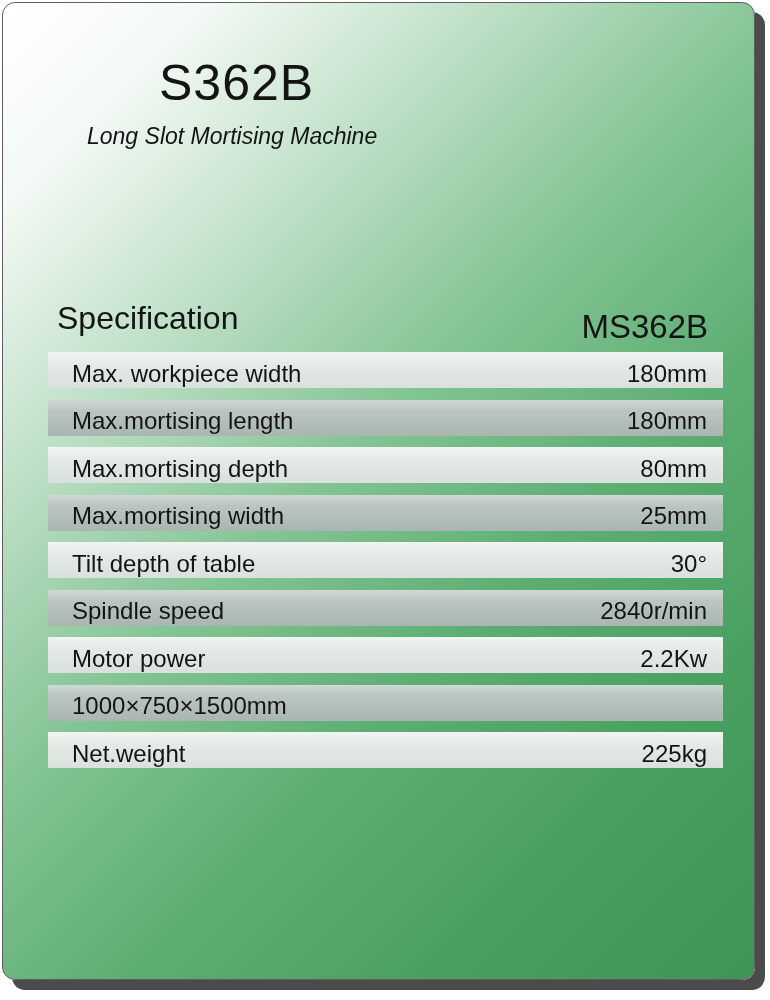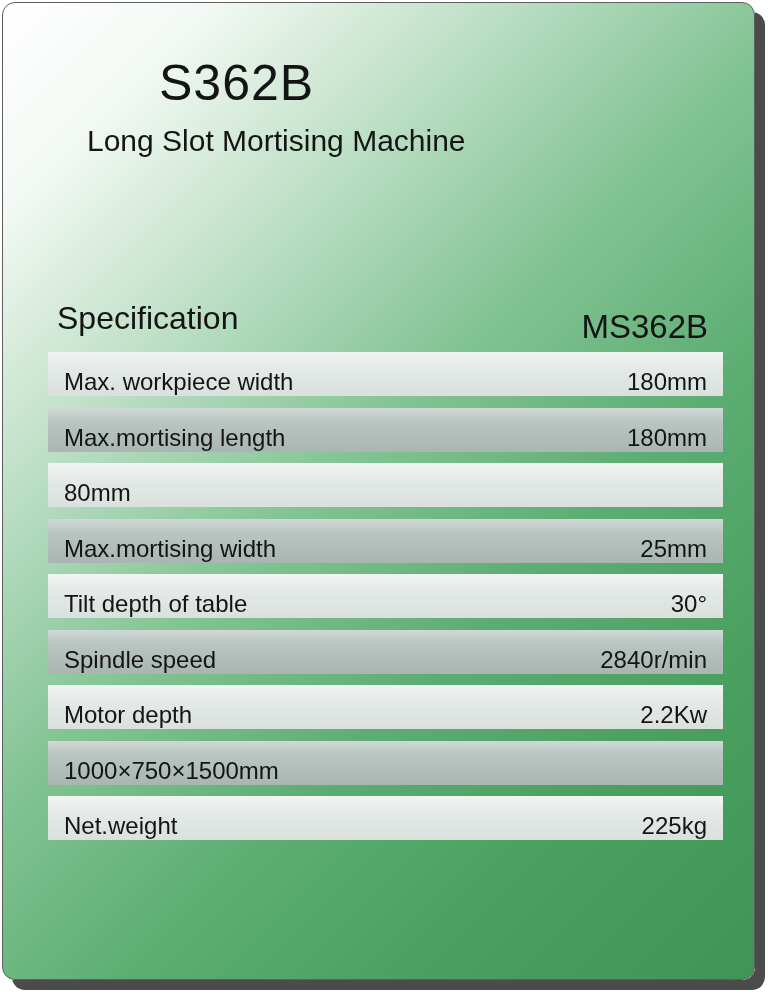--- a/index.html
+++ b/index.html
@@ -43,23 +43,24 @@
     top: 50px;
     font-size: 50px;
     line-height: 1.2;
     letter-spacing: 1px;
     white-space: nowrap;
   }
   .subtitle {
     position: absolute;
     left: 84px;
     top: 120px;
-    font-size: 30px;
+    font-size: 23px;
     line-height: 1.2;
     white-space: nowrap;
+    font-style: italic;
   }
   .spec-heading {
     position: absolute;
     left: 54px;
     top: 296px;
     font-size: 32px;
     line-height: 1.2;
     white-space: nowrap;
   }
   .spec-model {
@@ -73,26 +74,26 @@
   .spec-table {
     position: absolute;
     left: 45px;
     top: 349px;
     width: 675px;
     display: flex;
     flex-direction: column;
     gap: 11.5px;
   }
   .row {
-    height: 44px;
+    height: 36px;
     box-sizing: border-box;
     display: flex;
-    align-items: flex-end;
+    align-items: center;
     justify-content: space-between;
-    padding: 7px 16px 0 16px;
+    padding: 7px 16px 0 24px;
     font-size: 24px;
     white-space: nowrap;
     background-color: var(--row-dark, #b2bfbb);
     background-image: linear-gradient(180deg,
       rgba(255,255,255,0.40) 0%,
       rgba(255,255,255,0.10) 30%,
       rgba(0,0,0,0.05) 100%);
   }
   .row:nth-of-type(odd) {
     background-color: var(--row-light, #e1e8e4);
@@ -122,36 +123,37 @@
 
     <div class="row">
           <span class="label">Max. workpiece width</span>
           <span class="value">180mm</span>
         </div>
         <div class="row">
           <span class="label">Max.mortising length</span>
           <span class="value">180mm</span>
         </div>
         <div class="row">
+          <span class="label">Max.mortising depth</span>
           <span class="value">80mm</span>
         </div>
         <div class="row">
           <span class="label">Max.mortising width</span>
           <span class="value">25mm</span>
         </div>
         <div class="row">
           <span class="label">Tilt depth of table</span>
           <span class="value">30°</span>
         </div>
         <div class="row">
           <span class="label">Spindle speed</span>
           <span class="value">2840r/min</span>
         </div>
         <div class="row">
-          <span class="label">Motor depth</span>
+          <span class="label">Motor power</span>
           <span class="value">2.2Kw</span>
         </div>
         <div class="row">
           <span class="value">1000×750×1500mm</span>
         </div>
         <div class="row">
           <span class="label">Net.weight</span>
           <span class="value">225kg</span>
         </div>
       </div>

